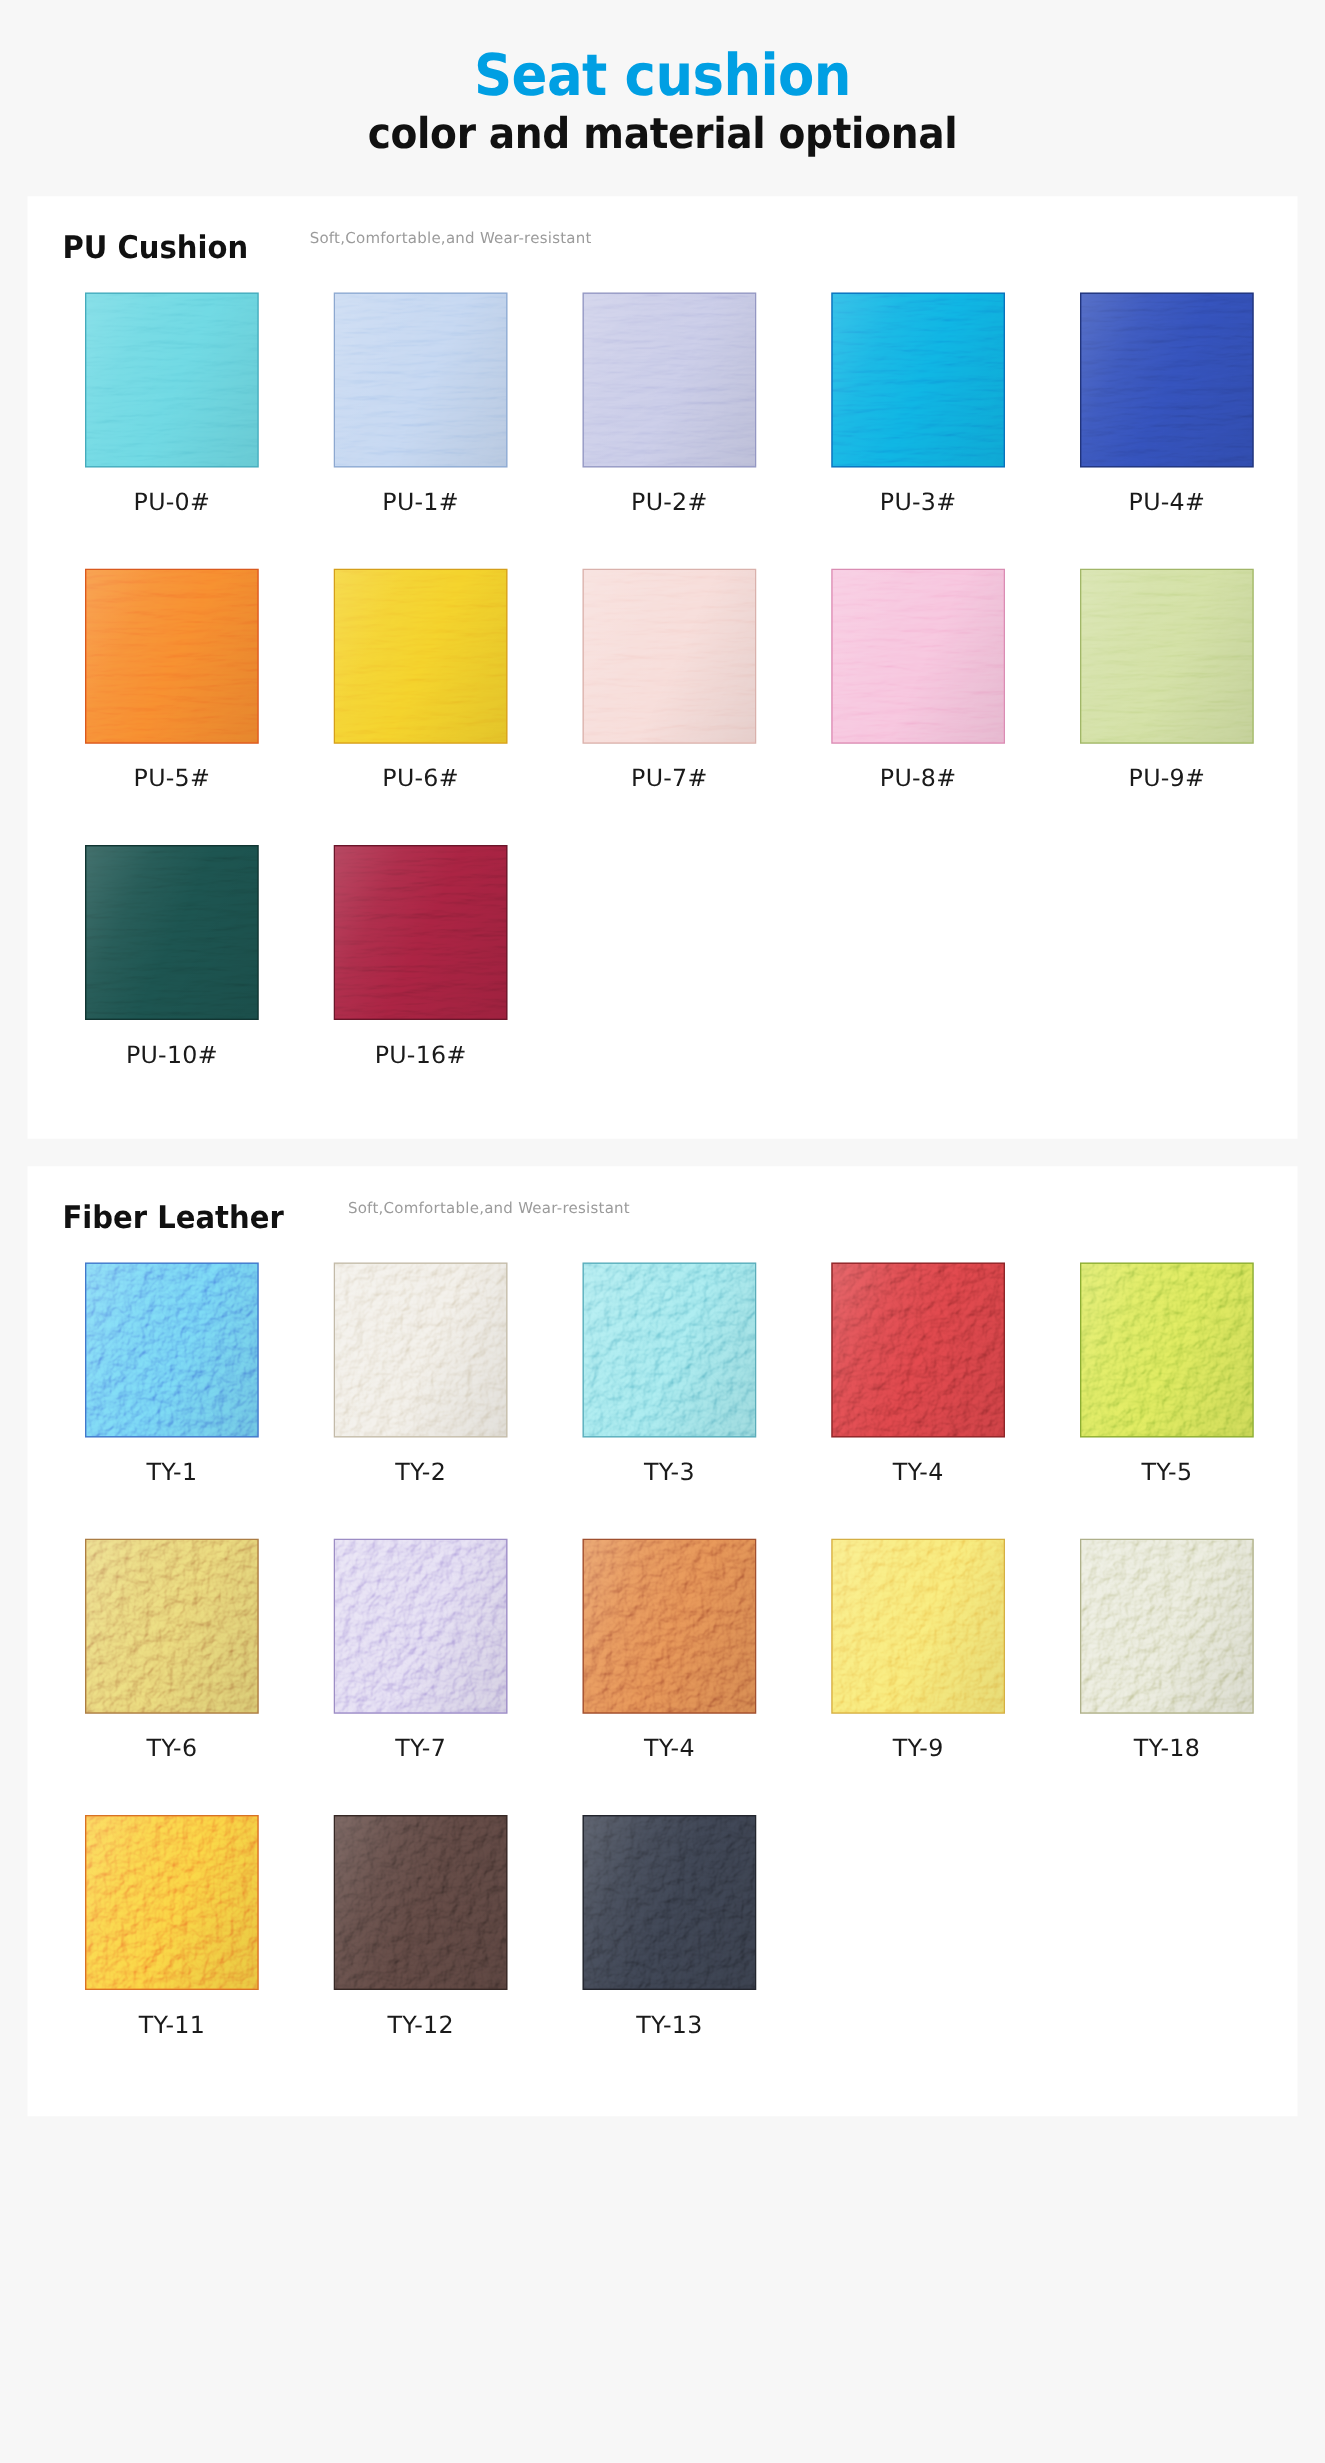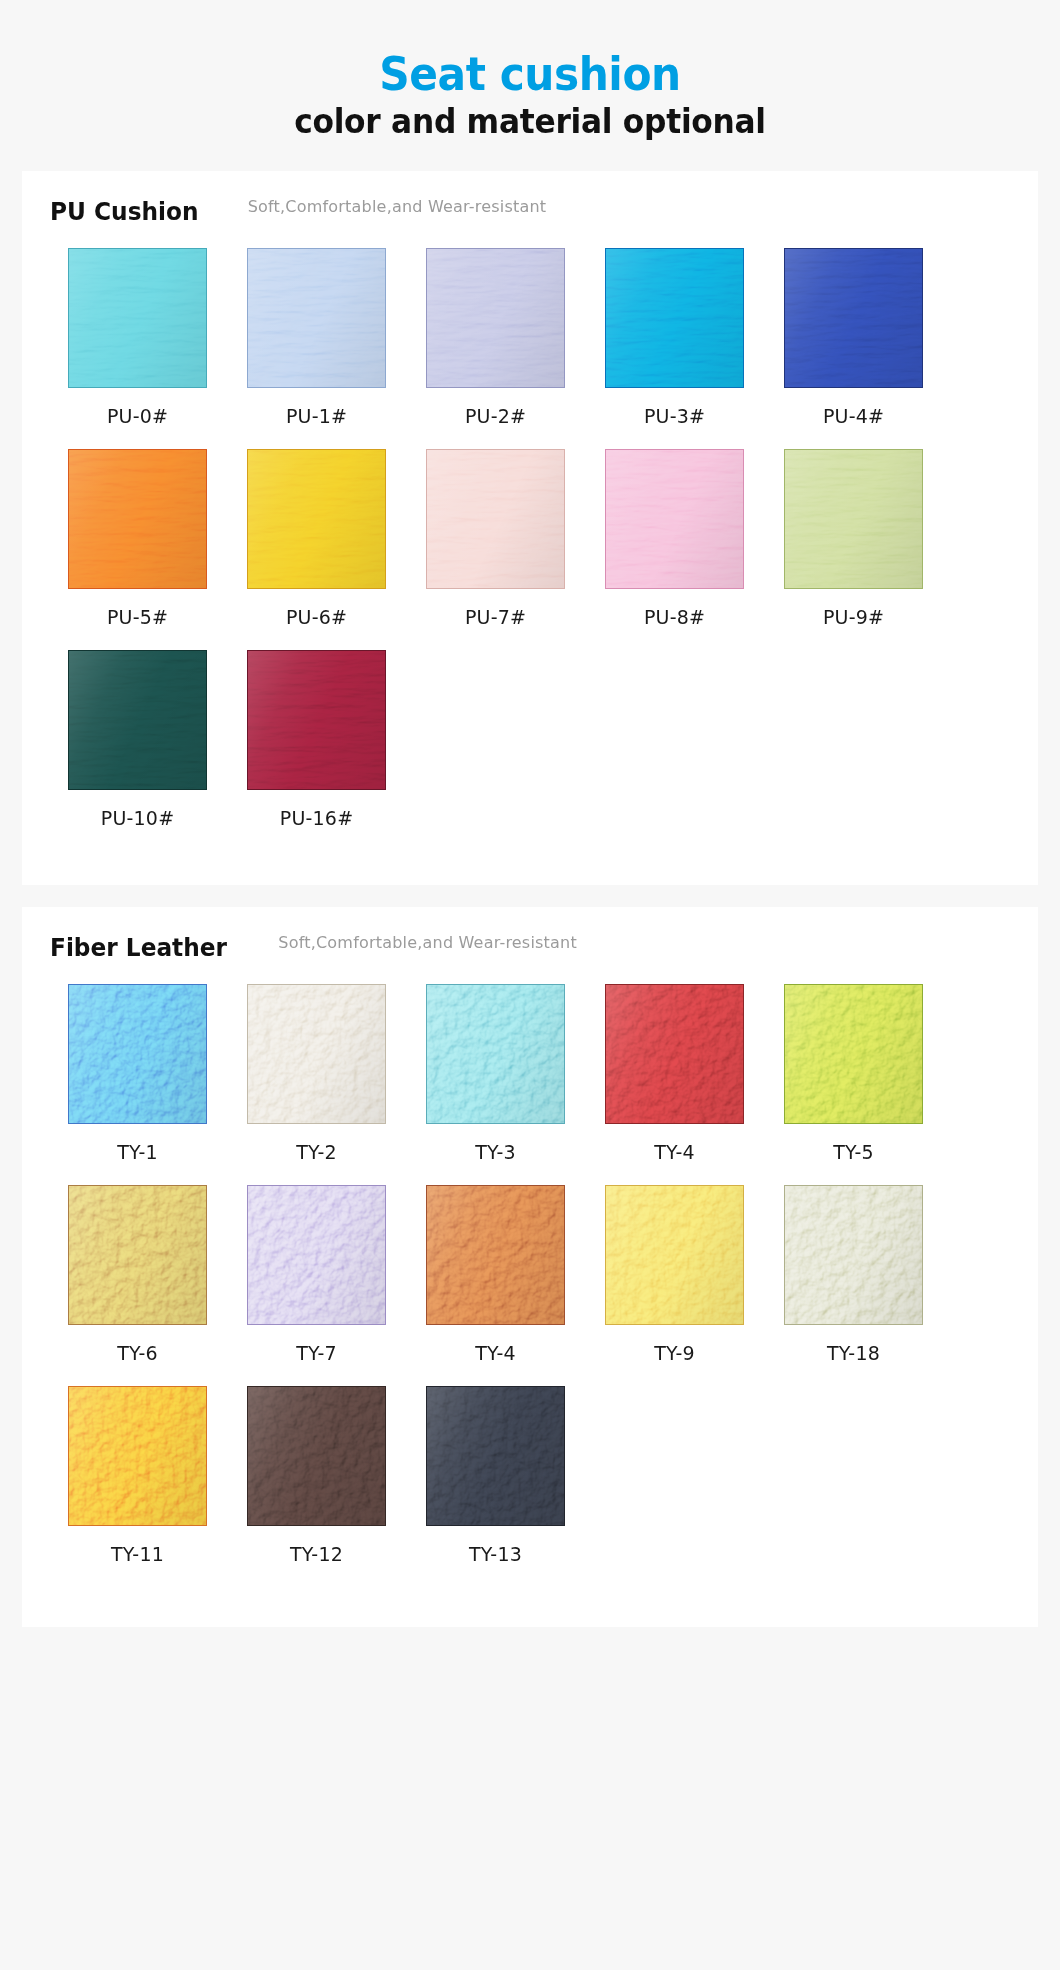--- a/index.html
+++ b/index.html
@@ -18,21 +18,21 @@
   .page {
     width: 1060px;
     height: 1970px;
     background: #f7f7f7;
     position: relative;
     box-sizing: border-box;
   }
 
   
   .banner {
-    padding-top: 50px;
+    padding-top: 36px;
     text-align: center;
     background: #f7f7f7;
   }
   .banner-title {
     font-size: 46px;
     font-weight: bold;
     color: #009fe3;
     letter-spacing: -0.5px;
     line-height: 1.05;
     font-family: "DejaVu Sans", sans-serif;
@@ -66,34 +66,35 @@
   .section-title {
     font-size: 25px;
     font-weight: bold;
     color: #111111;
     font-family: "DejaVu Sans", sans-serif;
     transform: scaleX(0.93);
     transform-origin: left center;
     white-space: nowrap;
   }
   .section-sub {
-    font-size: 16px;
+    font-size: 12px;
     color: #9b9b9b;
     margin-left: 38px;
     font-family: "DejaVu Sans", sans-serif;
     letter-spacing: 0.2px;
     white-space: nowrap;
   }
 
   
   .grid {
     display: flex;
     flex-wrap: wrap;
     padding: 0 0 0 38px;
     margin-top: 22px;
+    gap: 20px;
   }
   .cell {
     width: 155px;
     margin-right: 24px;
     margin-bottom: 22px;
   }
   .cell:nth-child(5n) { margin-right: 0; }
 
   .swatch {
     width: 139px;

